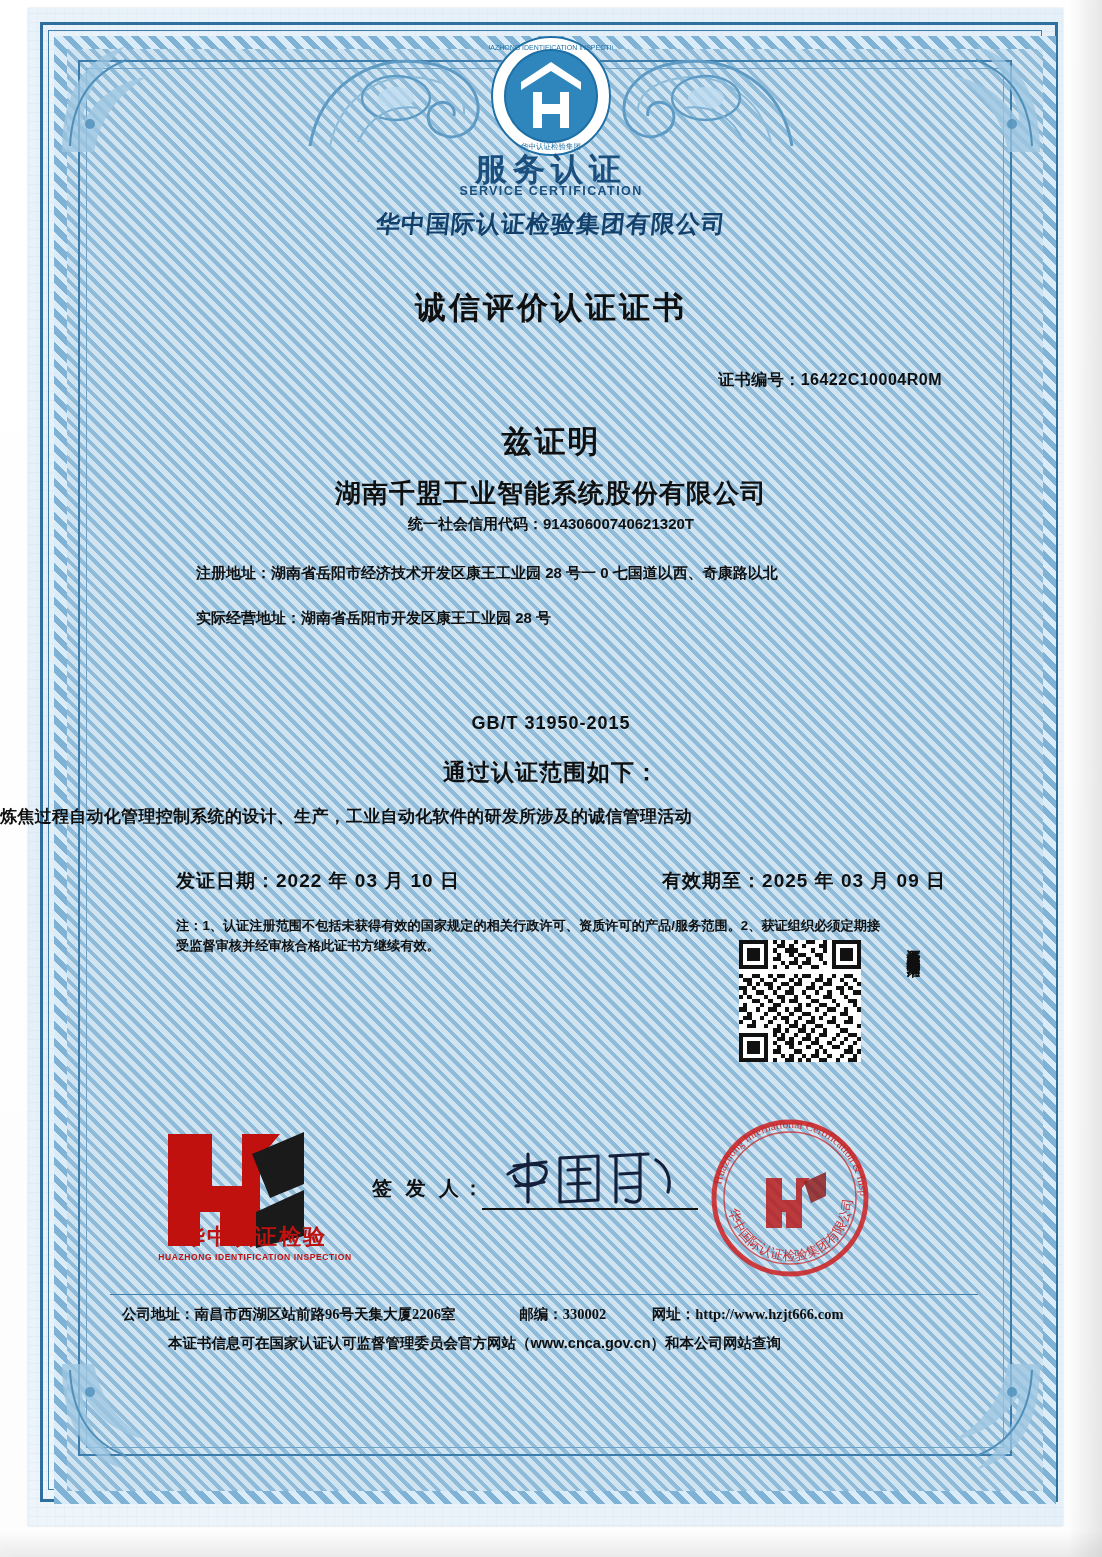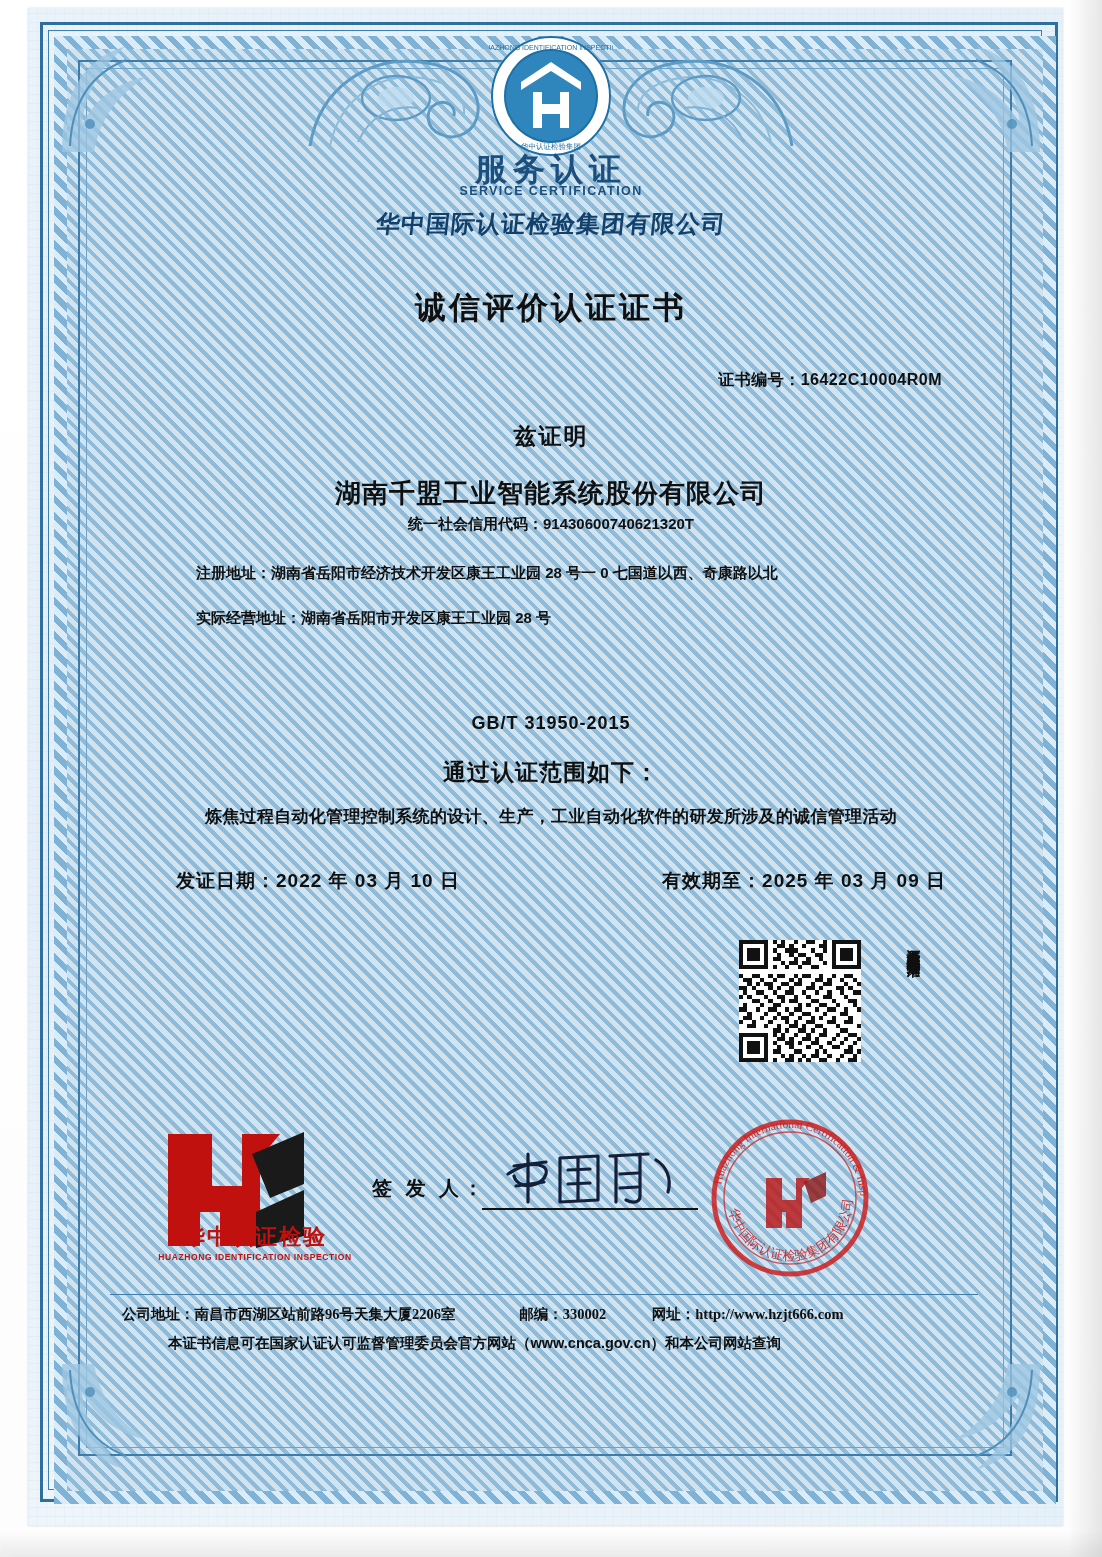--- a/index.html
+++ b/index.html
@@ -92,21 +92,21 @@
   .cert-title{
     position:absolute;left:0;right:0;top:287px;text-align:center;
     font-size:31px;font-weight:bold;color:#101010;letter-spacing:3px;
   }
   .cert-no{
     position:absolute;right:160px;top:370px;
     font-size:16px;font-weight:bold;color:#101010;letter-spacing:.5px;
   }
   .hereby{
     position:absolute;left:0;right:0;top:421px;text-align:center;
-    font-size:23px;font-weight:bold;color:#101010;letter-spacing:2px;
+    font-size:31px;font-weight:bold;color:#101010;letter-spacing:2px;
   }
   .company{
     position:absolute;left:0;right:0;top:476px;text-align:center;
     font-size:26px;font-weight:bold;color:#101010;letter-spacing:1px;
   }
   .credit-code{
     position:absolute;left:0;right:0;top:515px;text-align:center;
     font-size:15px;font-weight:bold;color:#101010;
   }
   .addr1{
@@ -123,21 +123,21 @@
   }
   .standard{
     position:absolute;left:0;right:0;top:713px;text-align:center;
     font-size:18px;font-weight:bold;color:#101010;letter-spacing:1px;
   }
   .scope-label{
     position:absolute;left:0;right:0;top:757px;text-align:center;
     font-size:23px;font-weight:bold;color:#101010;letter-spacing:1px;
   }
   .scope-text{
-    position:absolute;left:0;right:0;top:805px;text-align:center;
+    position:absolute;left:0;right:0;top:805px;text-align:left;
     font-size:17px;font-weight:bold;color:#101010;letter-spacing:.3px;
   }
   .issue-date{
     position:absolute;left:176px;top:868px;
     font-size:19px;font-weight:bold;color:#101010;letter-spacing:1px;
   }
   .valid-date{
     position:absolute;right:156px;top:868px;
     font-size:19px;font-weight:bold;color:#101010;letter-spacing:1px;
   }
@@ -298,20 +298,21 @@
   <div class="addr1">注册地址：湖南省岳阳市经济技术开发区康王工业园 28 号一 0 七国道以西、奇康路以北</div>
   <div class="addr2">实际经营地址：湖南省岳阳市开发区康王工业园 28 号</div>
 
   <div class="standard">GB/T  31950-2015</div>
   <div class="scope-label">通过认证范围如下：</div>
   <div class="scope-text">炼焦过程自动化管理控制系统的设计、生产，工业自动化软件的研发所涉及的诚信管理活动</div>
 
   <div class="issue-date">发证日期：2022 年 03 月 10 日</div>
   <div class="valid-date">有效期至：2025 年 03 月 09 日</div>
 
+  <div class="note">注：1、认证注册范围不包括未获得有效的国家规定的相关行政许可、资质许可的产品/服务范围。2、获证组织必须定期接受监督审核并经审核合格此证书方继续有效。</div>
 
   <div class="qr">
     <svg class="qrbox" viewBox="0 0 29 29" shape-rendering="crispEdges">
       <rect width="29" height="29" fill="#ffffff"></rect>
       <g fill="#111111">
         <rect x="0" y="0" width="7" height="1"></rect>
           <rect x="0" y="6" width="7" height="1"></rect>
         <rect x="0" y="0" width="1" height="7"></rect>
           <rect x="6" y="0" width="1" height="7"></rect>
         <rect x="2" y="2" width="3" height="3"></rect>

